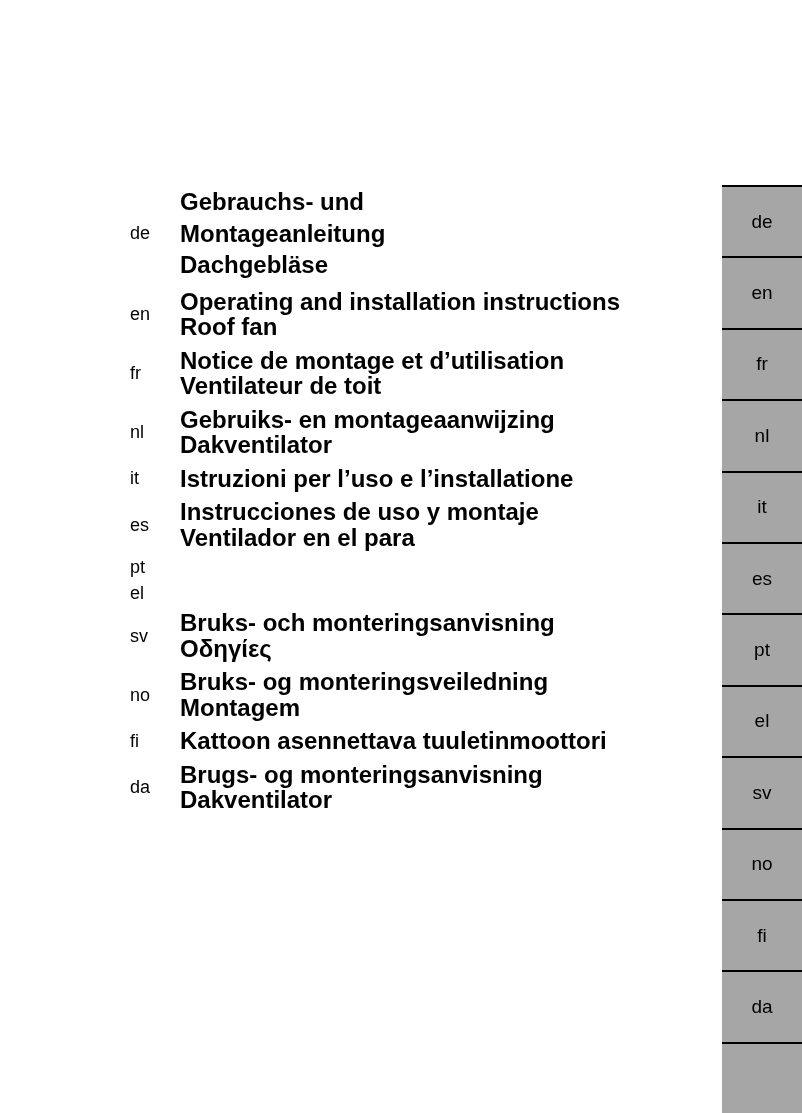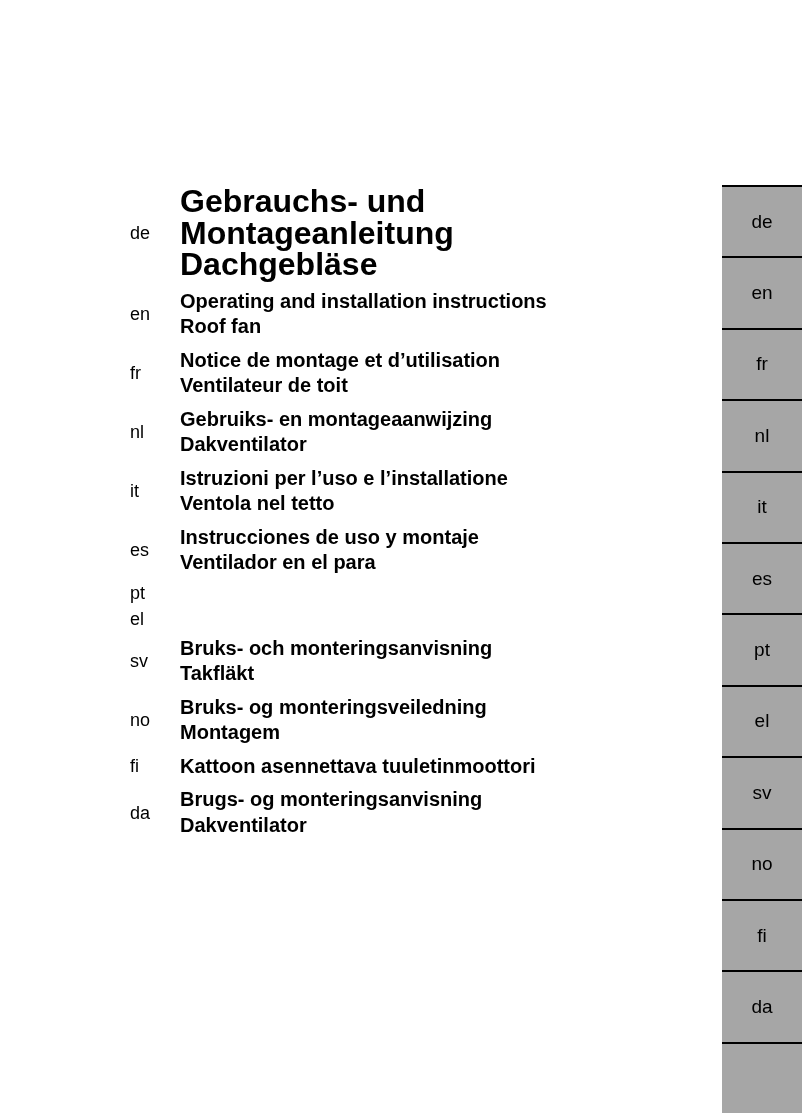--- a/index.html
+++ b/index.html
@@ -32,26 +32,26 @@
     align-items: center;
   }
   .entry .code {
     width: 50px;
     flex: 0 0 50px;
     font-size: 18px;
     font-weight: 400;
     line-height: 1;
   }
   .entry .title {
-    font-size: 20px;
+    font-size: 24px;
     font-weight: 700;
     line-height: 25.5px;
   }
   .entry.large .title {
-    font-size: 32px;
+    font-size: 24px;
     line-height: 31.5px;
   }
 
   
   .tabs {
     position: absolute;
     top: 185px;
     right: 0;
     width: 80px;
     height: 928px;
@@ -101,41 +101,40 @@
         <div class="code">nl</div>
         <div class="title">
           <div>Gebruiks- en montageaanwijzing</div>
           <div>Dakventilator</div>
         </div>
       </div>
       <div class="entry">
         <div class="code">it</div>
         <div class="title">
           <div>Istruzioni per l’uso e l’installatione</div>
-          <div>Ventola nel tetto</div>
         </div>
       </div>
       <div class="entry">
         <div class="code">es</div>
         <div class="title">
           <div>Instrucciones de uso y montaje</div>
           <div>Ventilador en el para</div>
         </div>
       </div>
       <div class="entry">
         <div class="code">pt</div>
       </div>
       <div class="entry">
         <div class="code">el</div>
       </div>
       <div class="entry">
         <div class="code">sv</div>
         <div class="title">
           <div>Bruks- och monteringsanvisning</div>
-          <div>Takfläkt</div>
+          <div>Οδηγίες</div>
         </div>
       </div>
       <div class="entry">
         <div class="code">no</div>
         <div class="title">
           <div>Bruks- og monteringsveiledning</div>
           <div>Montagem</div>
         </div>
       </div>
       <div class="entry">

